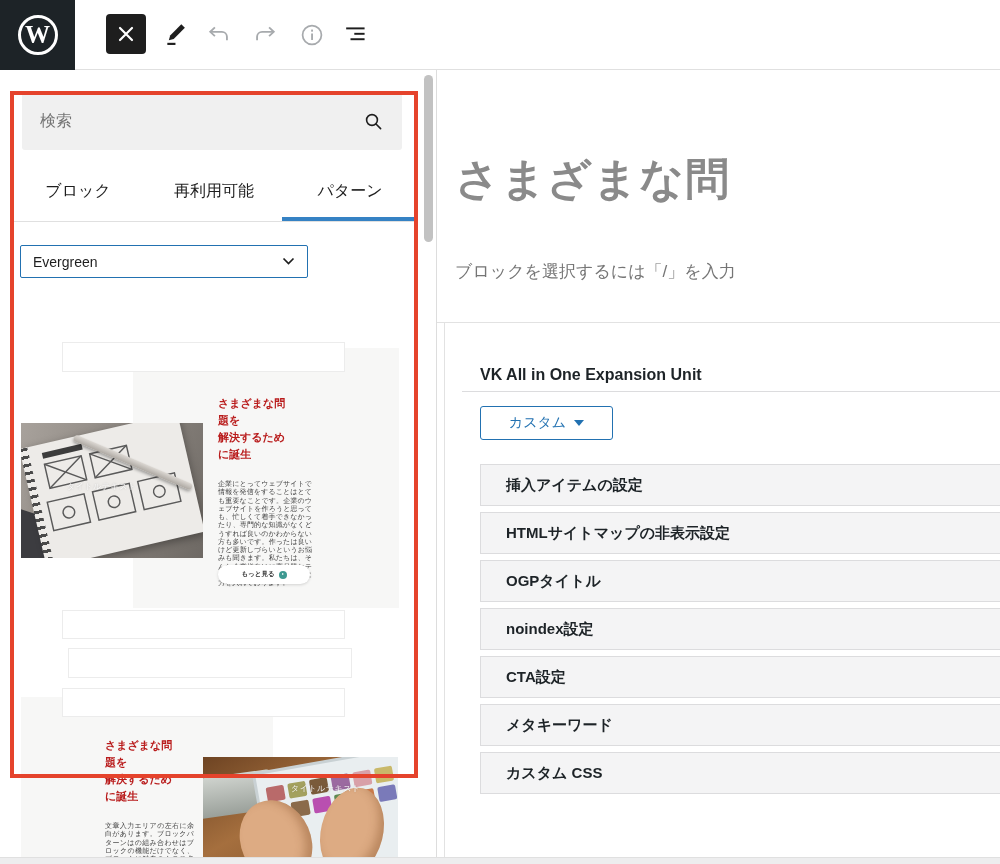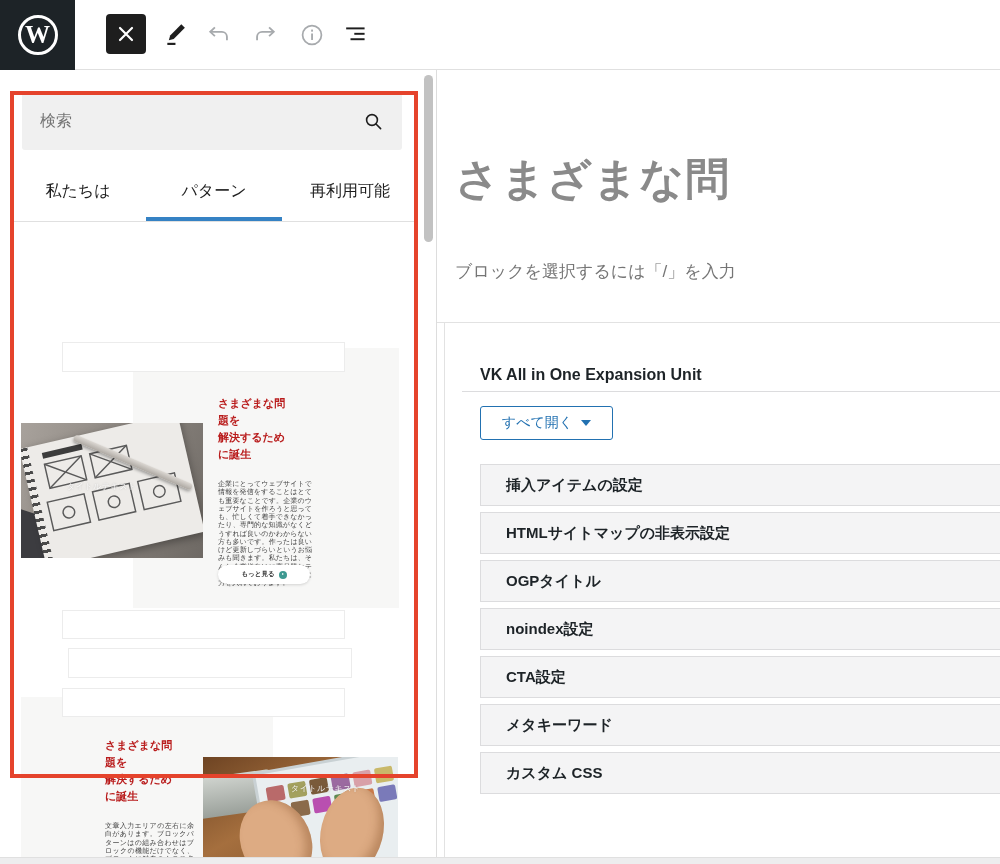--- a/index.html
+++ b/index.html
@@ -127,25 +127,32 @@
 
     <div class="search-box">
       <input type="text" placeholder="検索" style="">
       <svg width="22" height="22" viewBox="0 0 22 22" fill="none">
         <circle cx="10" cy="10" r="5.4" stroke="#1e1e1e" stroke-width="1.6"></circle>
         <path d="M14 14 L18.6 18.6" stroke="#1e1e1e" stroke-width="1.6" stroke-linecap="round"></path>
       </svg>
     </div>
 
     <div class="tabs-row">
-      <div class="tab">私たちは</div>
+      <div class="tab">ブロック</div>
+      <div class="tab">再利用可能</div>
       <div class="tab active">パターン</div>
-      <div class="tab">再利用可能</div>
-    </div>
-
+    </div>
+
+    <div class="cat-select">
+      <span>Evergreen</span>
+      <span class="spacer"></span>
+      <svg width="13" height="9" viewBox="0 0 13 9" fill="none">
+        <path d="M1.5 1.5 L6.5 6.5 L11.5 1.5" stroke="#1e1e1e" stroke-width="1.7"></path>
+      </svg>
+    </div>
 
     <div class="pattern" style="left:21px; top:272px; width:378px; height:266px;">
       <div class="gray-panel" style="left:112px; top:6px; width:266px; height:260px;"></div>
       <div class="skeleton-strip" style="left:41px; top:0; width:283px; height:30px;"></div>
       <div class="notebook-img" style="left:0; top:81px; width:182px; height:135px;">
         <div class="nb-phone"></div>
         <div class="nb-page">
           <div class="nb-spiral"></div>
           <svg width="150" height="116" viewBox="0 0 100 80" fill="none">
             <rect x="10" y="6" width="28" height="4" fill="#3c3c3c"></rect>
@@ -216,21 +223,21 @@
   <div class="red-box"></div>
 
   <div class="main">
     <div class="post-title">さまざまな問</div>
     <div class="block-hint">ブロックを選択するには「/」を入力</div>
     <div class="hr1"></div>
     <div class="mb-vline"></div>
     <div class="mb-title">VK All in One Expansion Unit</div>
     <div class="hr2"></div>
     <button class="open-all-btn">
-      <span>すべて開く</span>
+      <span>カスタム</span>
       <span class="caret-down"></span>
     </button>
     <div class="acc-rows">
         <div class="acc-row">挿入アイテムの設定</div>
         <div class="acc-row">HTMLサイトマップの非表示設定</div>
         <div class="acc-row">OGPタイトル</div>
         <div class="acc-row">noindex設定</div>
         <div class="acc-row">CTA設定</div>
         <div class="acc-row">メタキーワード</div>
         <div class="acc-row">カスタム CSS</div>

